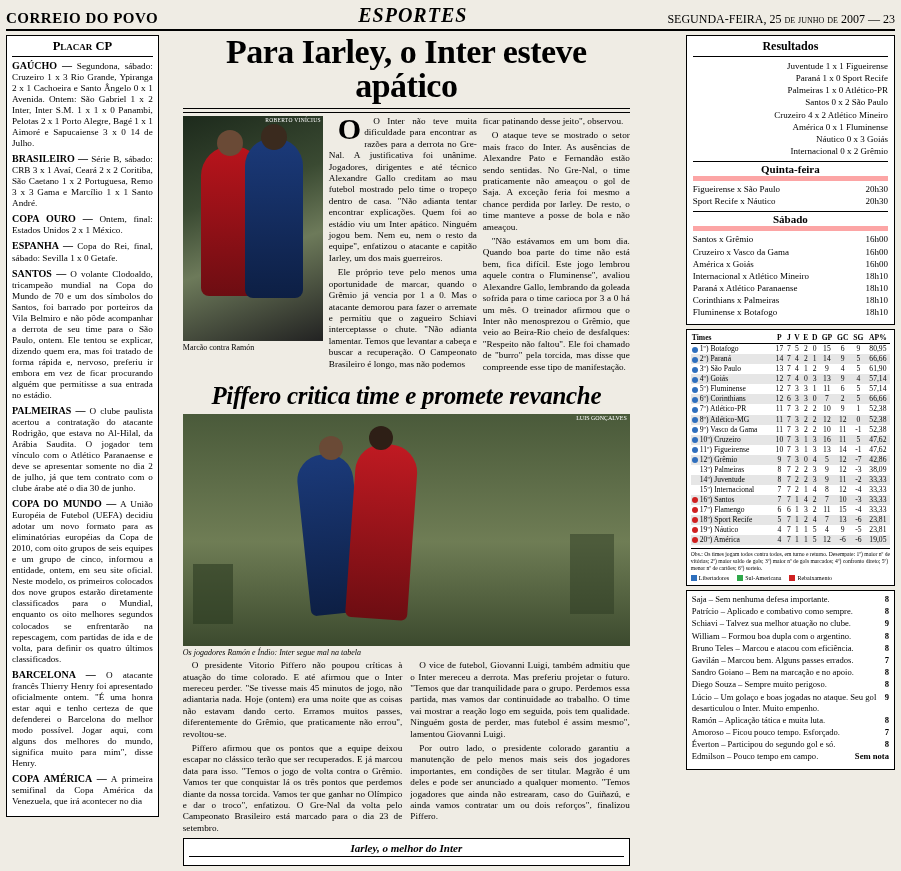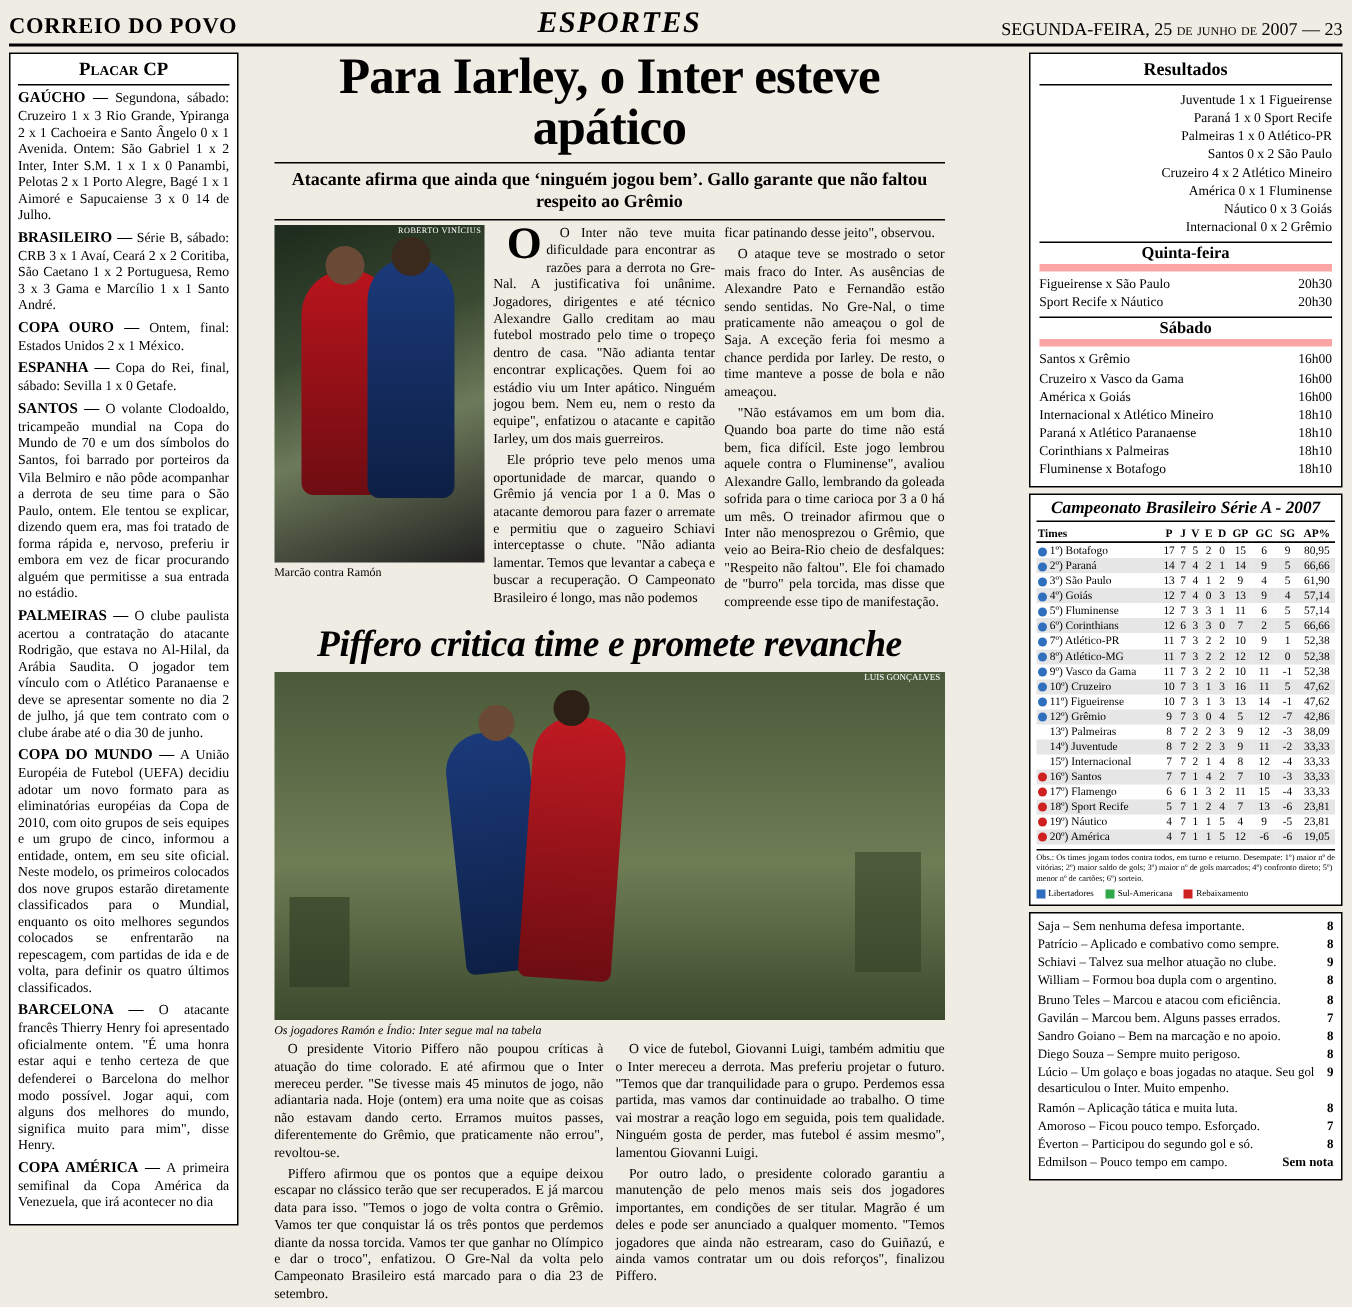--- a/index.html
+++ b/index.html
@@ -118,21 +118,20 @@
             <p><b>COPA DO MUNDO —</b><span> A União Européia de Futebol (UEFA) decidiu adotar um novo formato para as eliminatórias européias da Copa de 2010, com oito grupos de seis equipes e um grupo de cinco, informou a entidade, ontem, em seu site oficial. Neste modelo, os primeiros colocados dos nove grupos estarão diretamente classificados para o Mundial, enquanto os oito melhores segundos colocados se enfrentarão na repescagem, com partidas de ida e de volta, para definir os quatro últimos classificados.</span></p>
             <p><b>BARCELONA —</b><span> O atacante francês Thierry Henry foi apresentado oficialmente ontem. "É uma honra estar aqui e tenho certeza de que defenderei o Barcelona do melhor modo possível. Jogar aqui, com alguns dos melhores do mundo, significa muito para mim", disse Henry.</span></p>
             <p><b>COPA AMÉRICA —</b><span> A primeira semifinal da Copa América da Venezuela, que irá acontecer no dia</span></p>
           </div>
       </div>
     </div>
 
     <div class="col-mid">
       <h1 class="headline">Para Iarley, o Inter esteve apático</h1>
       <hr class="rule">
-      <div class="subhead">Atacante afirma que ainda que ‘ninguém jogou bem’. Gallo garante que não faltou respeito ao Grêmio</div>
       <hr class="rule">
 
       <div class="story">
         <div class="photo-wrap">
           <div class="photo" style="background:linear-gradient(160deg,#1d2a1c 0%,#3a4a32 35%,#6d7a5a 60%,#222 100%);">
             <div style="position:absolute;left:18px;top:30px;width:62px;height:150px;background:linear-gradient(180deg,#b9141c,#6d0d12);border-radius:30px 30px 8px 8px;"></div>
             <div style="position:absolute;left:62px;top:22px;width:58px;height:160px;background:linear-gradient(180deg,#1b3a7a,#0d1f44);border-radius:28px 28px 8px 8px;"></div>
             <div style="position:absolute;left:34px;top:14px;width:26px;height:26px;border-radius:50%;background:#6a4a36;"></div>
             <div style="position:absolute;left:78px;top:8px;width:26px;height:26px;border-radius:50%;background:#3a2a1e;"></div>
             <div class="credit">ROBERTO VINÍCIUS</div>
@@ -245,21 +244,20 @@
               <span>18h10</span>
             </div>
             <div class="fix-line">
               <span>Fluminense x Botafogo</span>
               <span>18h10</span>
             </div>
           </div>
       </div>
 
       <div class="tablebox">
-        <h3>Campeonato Brasileiro Série A - 2007</h3>
         <table class="cls">
           <thead>
               <tr id="cls-head">
                 <th class="team">Times</th>
                 <th>P</th>
                 <th>J</th>
                 <th>V</th>
                 <th>E</th>
                 <th>D</th>
                 <th>GP</th>

